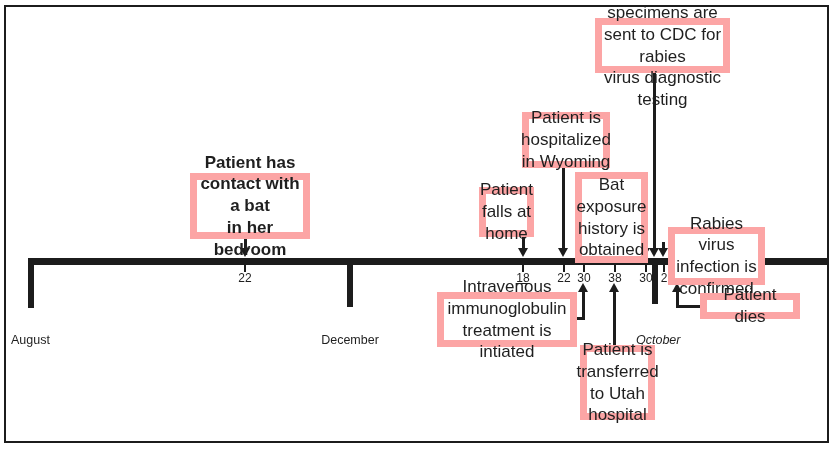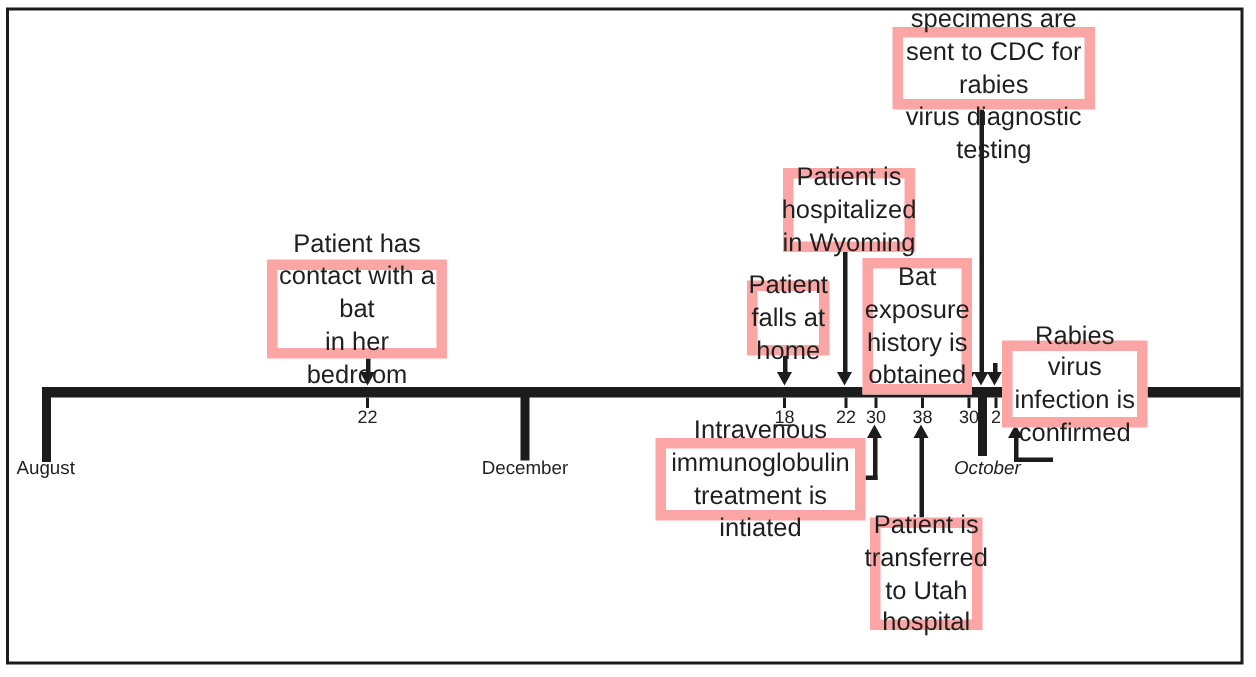--- a/index.html
+++ b/index.html
@@ -44,20 +44,21 @@
   .tick-label {
     position: absolute;
     font-size: 12px;
     text-align: center;
     z-index: 2;
   }
   .month-label {
     position: absolute;
     font-size: 12.5px;
     z-index: 2;
+    margin-top: 28px;
   }
   .ah-down {
     position: absolute;
     width: 0; height: 0;
     border-left: 5px solid transparent;
     border-right: 5px solid transparent;
     border-top: 9px solid #1c1c1c;
   }
   .ah-up {
     position: absolute;
@@ -132,25 +133,25 @@
   <div class="hline" style="left:676px; top:305px; width:26px; height:3px;"></div>
 
   <div class="event-box" style="left:595px; top:18px; width:135px; height:55px;">Patient specimens are
 sent to CDC for rabies
 virus diagnostic testing</div>
 
   <div class="event-box" style="left:522px; top:112px; width:88px; height:56px;">Patient is
 hospitalized
 in Wyoming</div>
 
-  <div class="event-box" style="left:178px; top:173px; width:120px; height:66px;">Patient has
+  <div class="event-box" style="left:190px; top:173px; width:120px; height:66px;font-weight:bold;">Patient has
 contact with a bat
 in her bedroom</div>
 
-  <div class="event-box" style="left:498px; top:187px; width:55px; height:50px;">Patient
+  <div class="event-box" style="left:479px; top:187px; width:55px; height:50px;">Patient
 falls at
 home</div>
 
   <div class="event-box" style="left:575px; top:172px; width:73px; height:91px;">Bat
 exposure
 history is
 obtained</div>
 
   <div class="event-box" style="left:668px; top:185px; width:97px; height:58px;margin-top:42px;">Rabies virus
 infection is
@@ -158,14 +159,15 @@
 
   <div class="event-box" style="left:437px; top:292px; width:140px; height:55px;">Intravenous
 immunoglobulin
 treatment is intiated</div>
 
   <div class="event-box" style="left:580px; top:345px; width:75px; height:75px;">Patient is
 transferred
 to Utah
 hospital</div>
 
+  <div class="event-box" style="left:700px; top:293px; width:100px; height:26px;">Patient dies</div>
 
 </div>
 
 </body></html>

